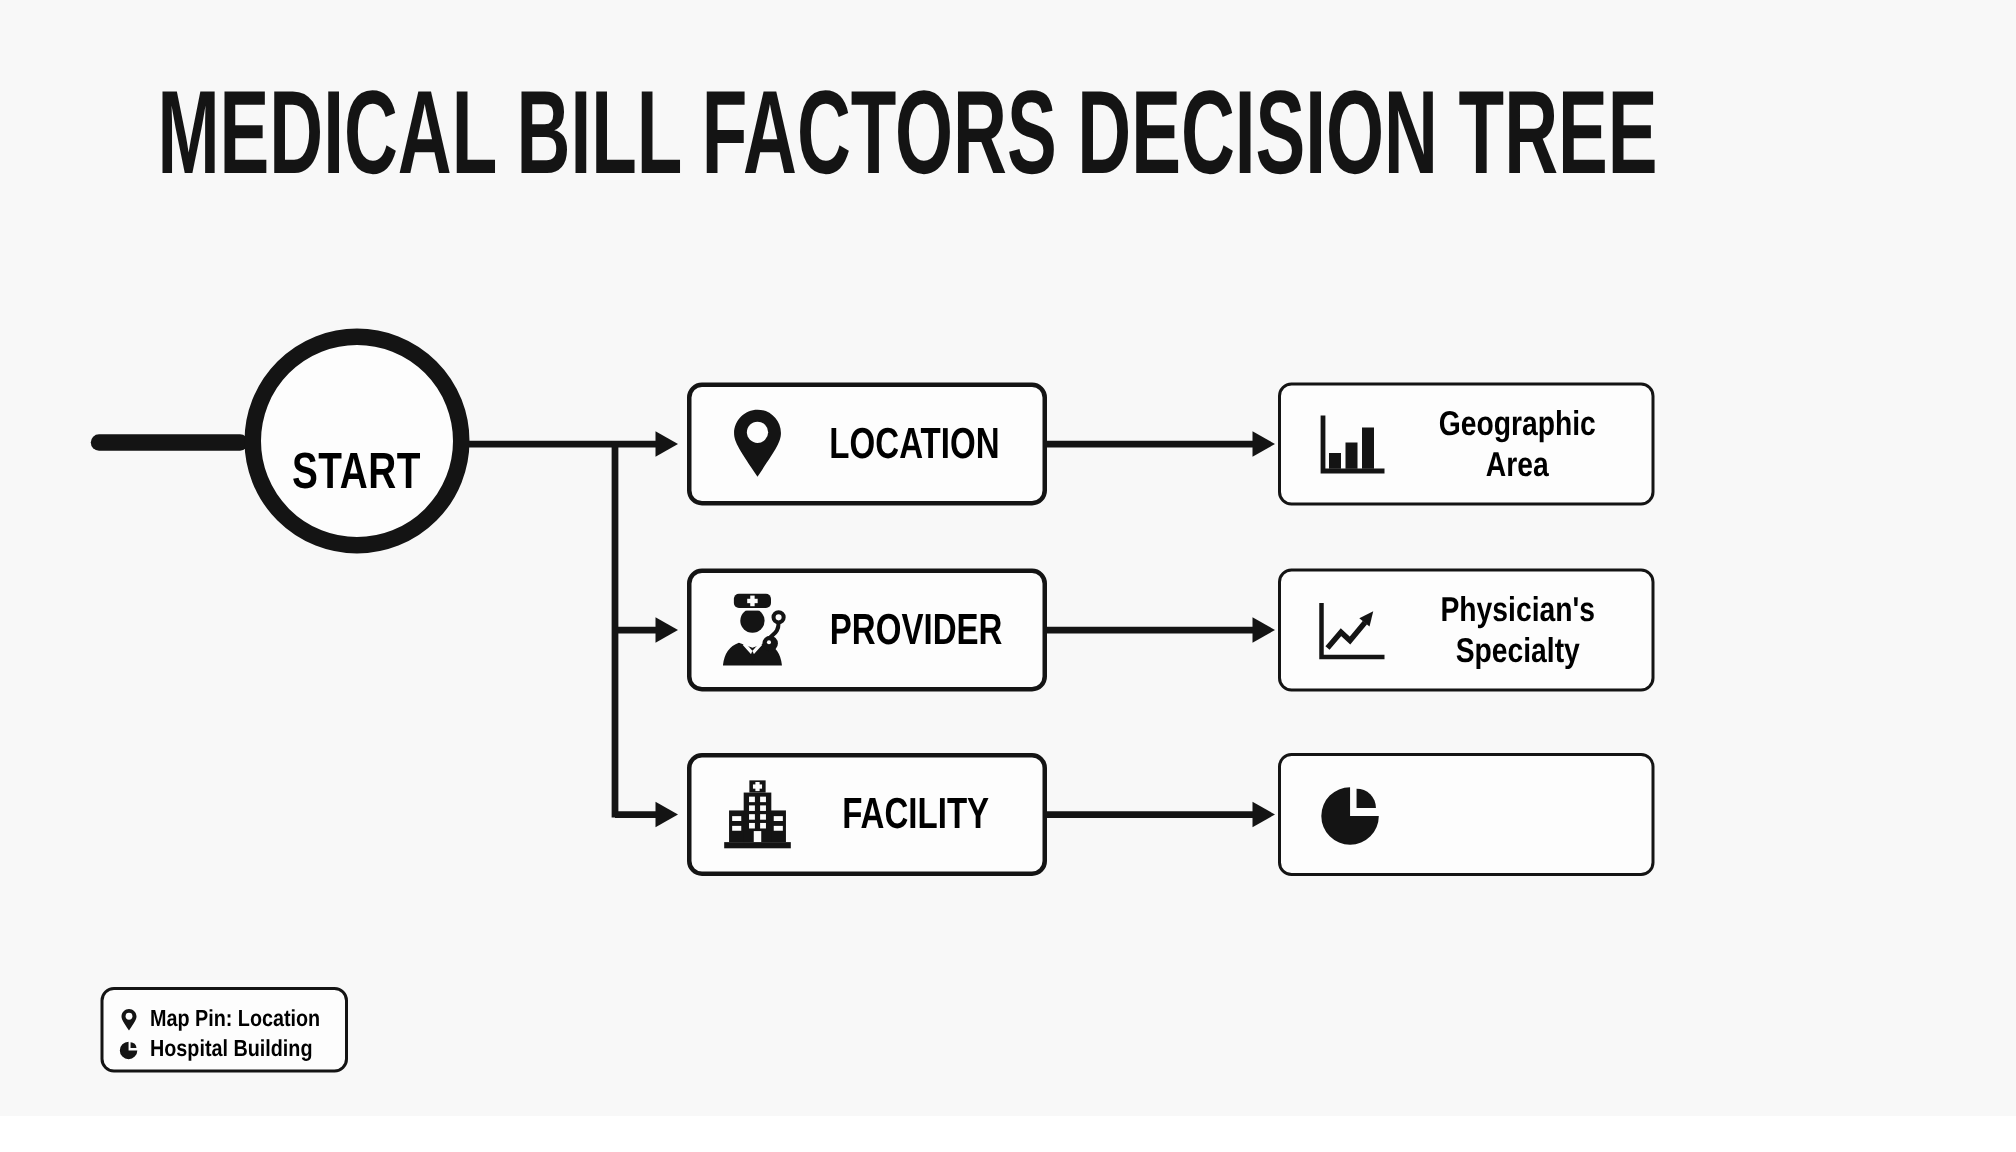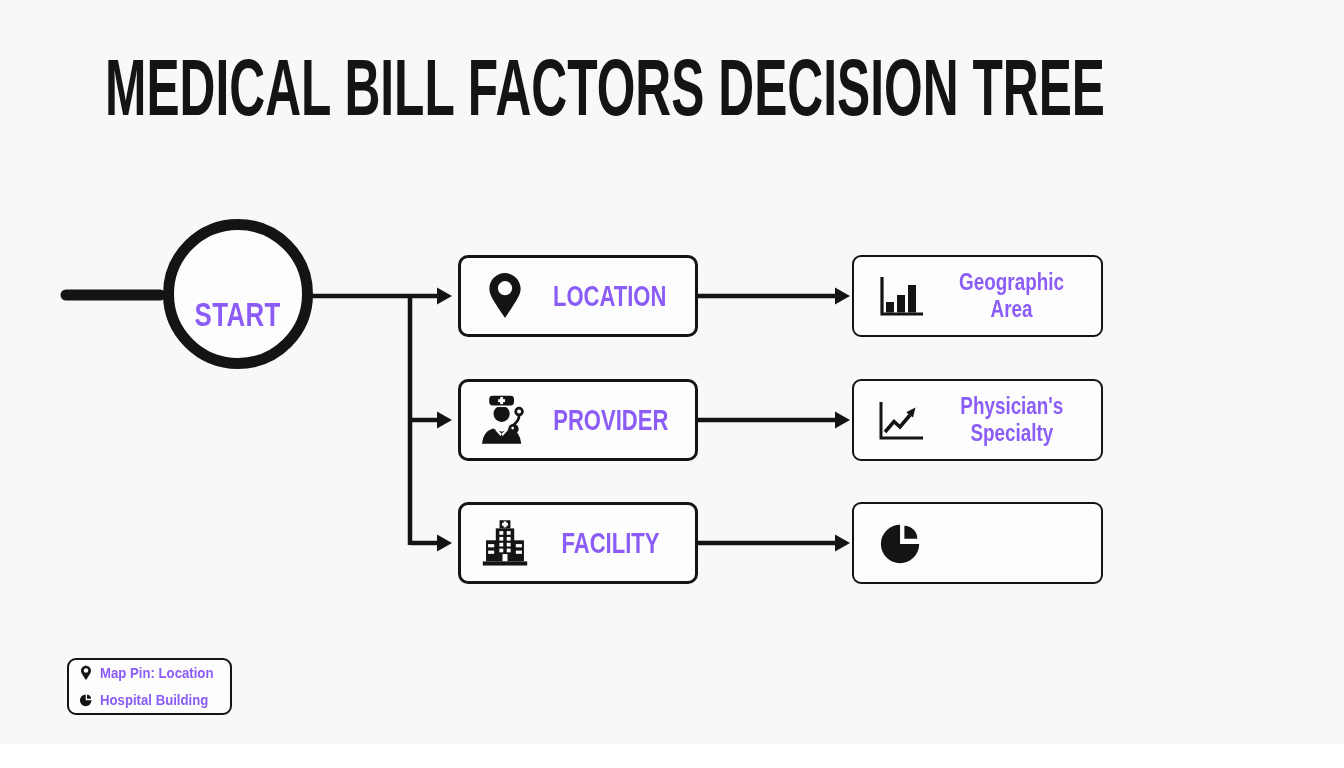--- a/index.html
+++ b/index.html
@@ -1,19 +1,19 @@
 <!DOCTYPE html>
 <html><head>
 <meta charset="utf-8">
 <style>
   html,body { margin:0; padding:0; }
   .canvas {
     position:relative; width:1344px; height:744px;
     background:#f8f8f8; overflow:hidden;
-    font-family:"Liberation Sans", sans-serif; color:#8b5cf6;
+    font-family:"Liberation Sans", sans-serif; color:#000000;
   }
   
   .title-wrap { position:absolute; left:103px; top:50px; width:1030px; height:86px; }
   .title-text { font-family:"Liberation Sans", sans-serif; font-weight:bold; font-size:79px; fill:#141414; }
 
   
   .connectors { position:absolute; left:0; top:0; }
   .connectors .thick { stroke:#141414; stroke-width:11; stroke-linecap:round; }
   .connectors .mid   { stroke:#141414; stroke-width:4.5; }
   .connectors polygon { fill:#141414; }
@@ -45,21 +45,21 @@
 
   
   .ink { fill:#141414; }
   .paper { fill:#fdfdfd; }
   .stroke-ink { stroke:#141414; fill:none; }
 
   
   .legend {
     position:absolute; left:67px; top:658px; width:165px; height:57px;
     box-sizing:border-box; background:#fdfdfd; border:2.5px solid #141414; border-radius:9px;
-    display:flex; flex-direction:column; justify-content:space-between; gap:2px; padding:4px 9px;
+    display:flex; flex-direction:column; justify-content:flex-end; gap:2px; padding:4px 9px;
   }
   .legend-row { display:flex; align-items:center; gap:7px; font-size:15.5px; font-weight:bold; }
   .legend-icon { width:15px; display:flex; justify-content:center; flex:none; }
 </style>
 </head>
 <body>
 
 <div class="canvas">
 
   <svg class="connectors" width="1344" height="768" aria-hidden="true">

